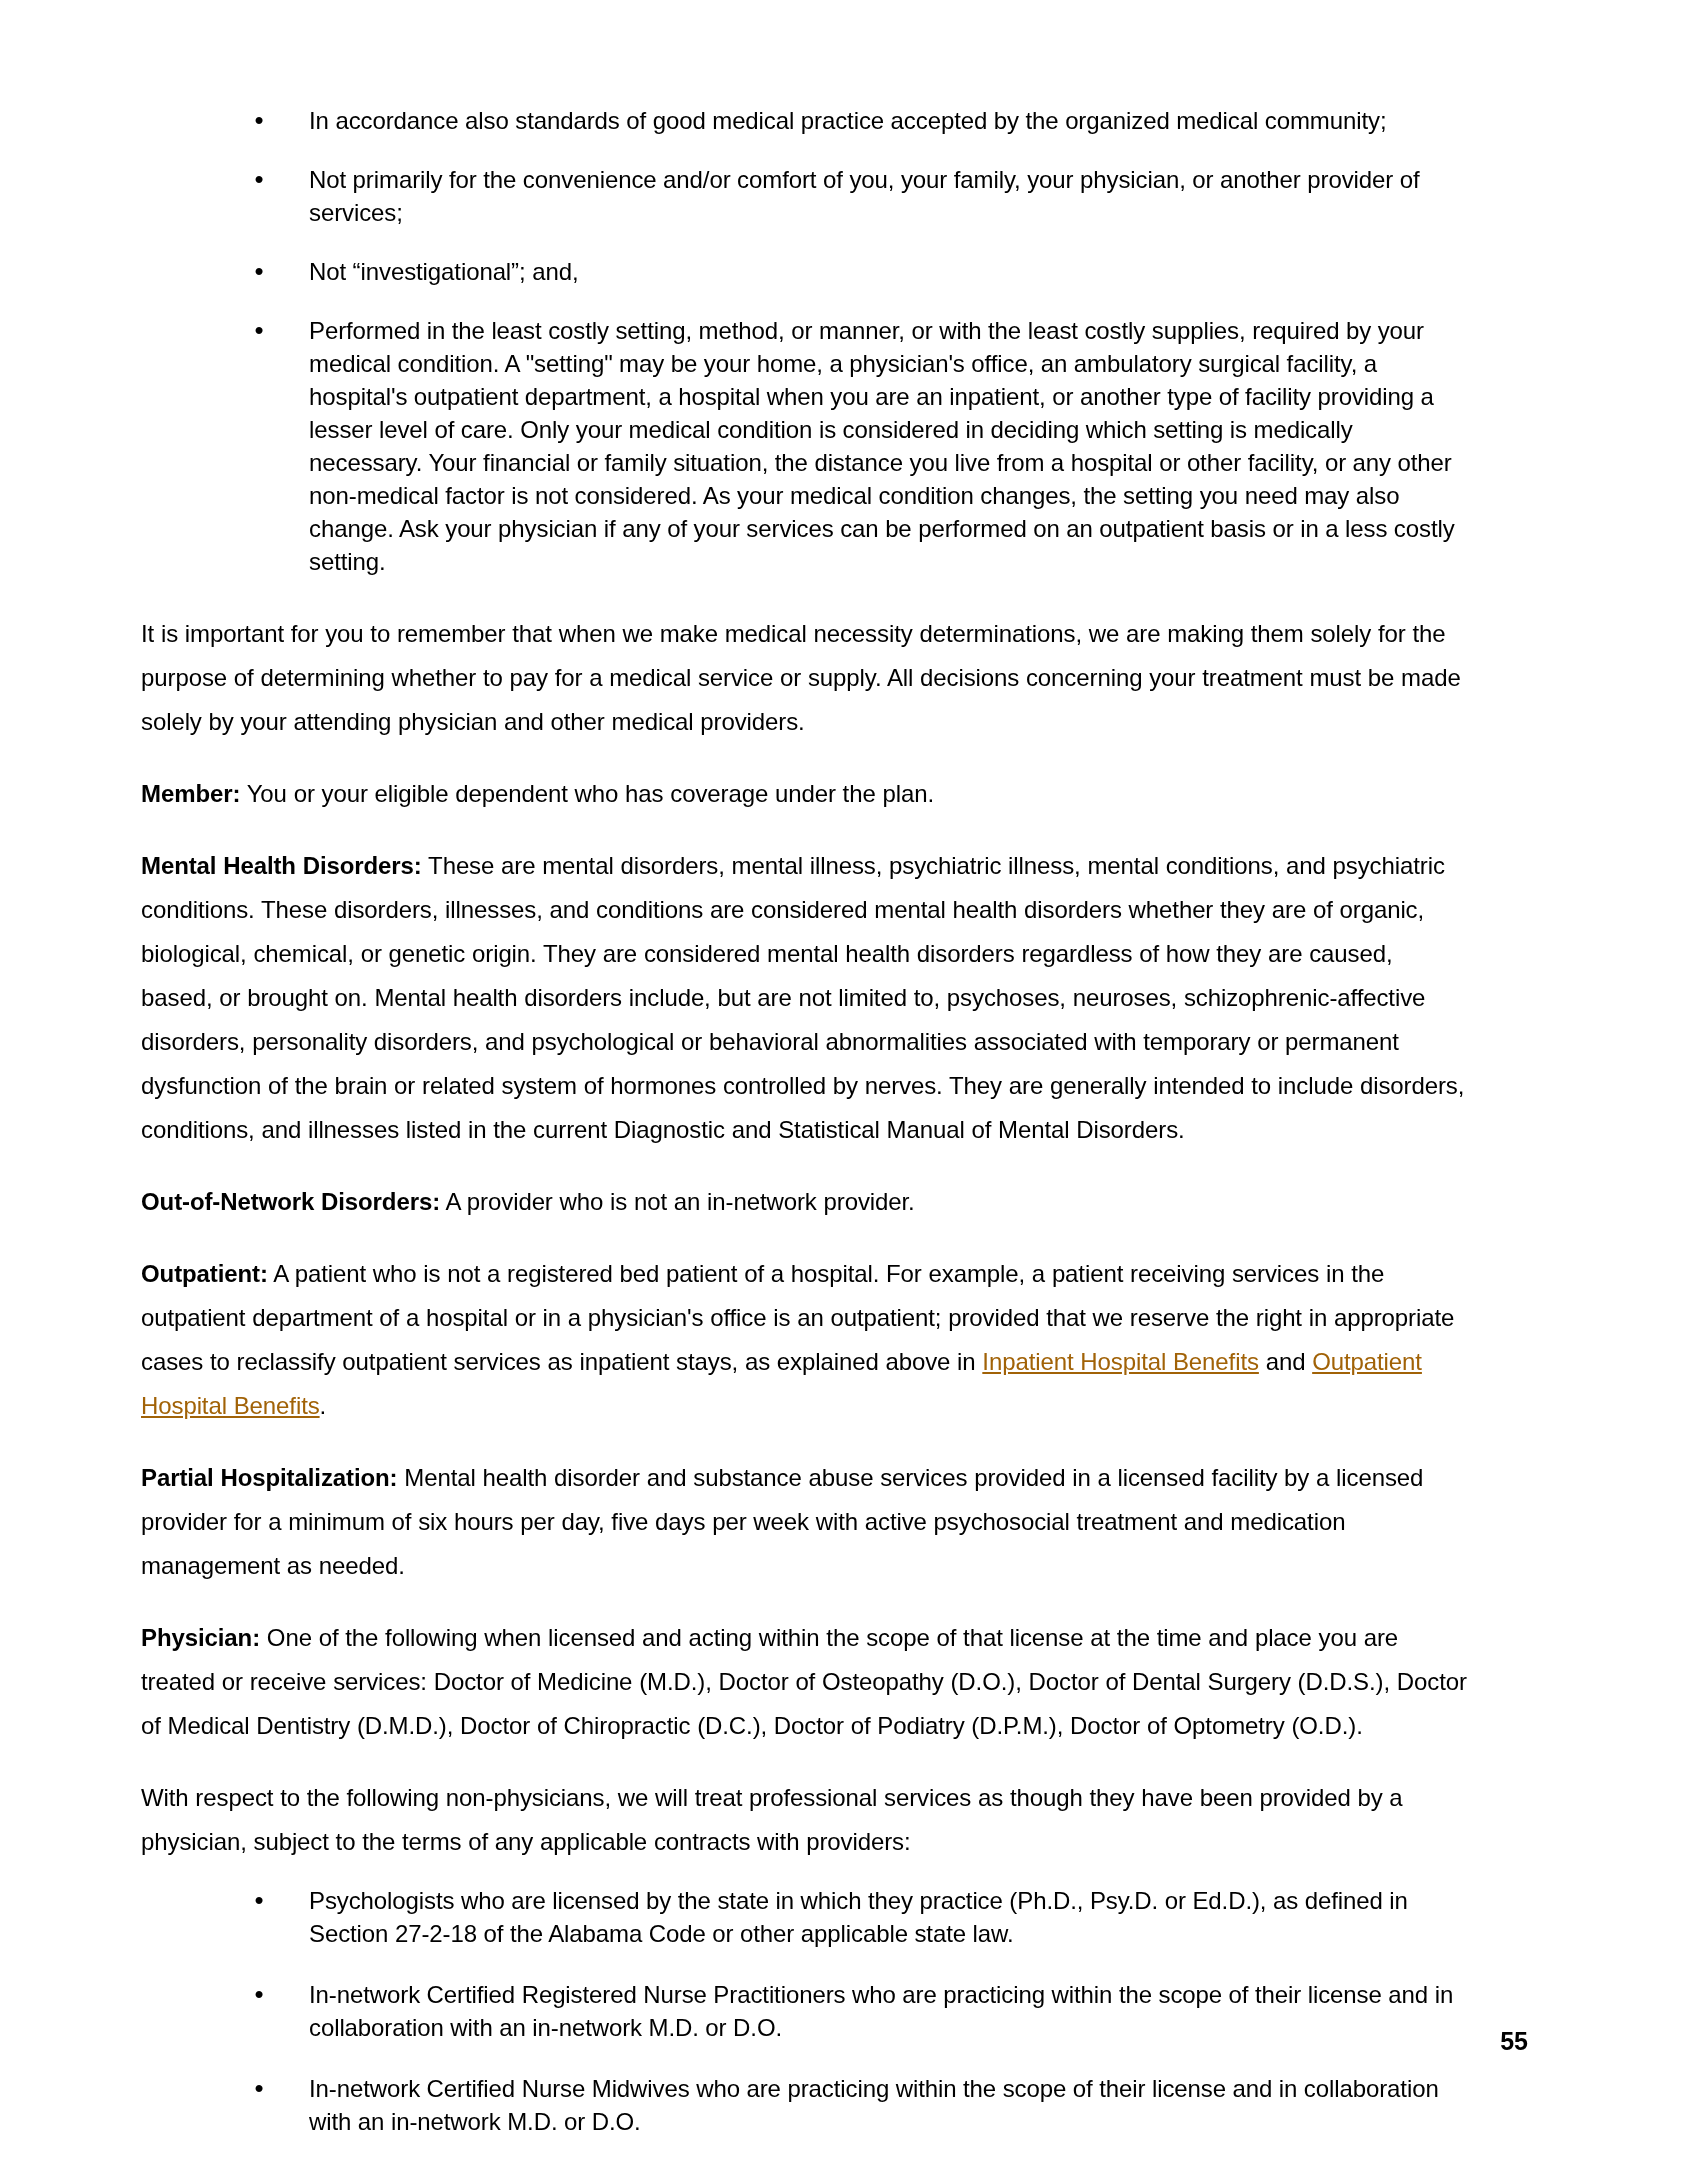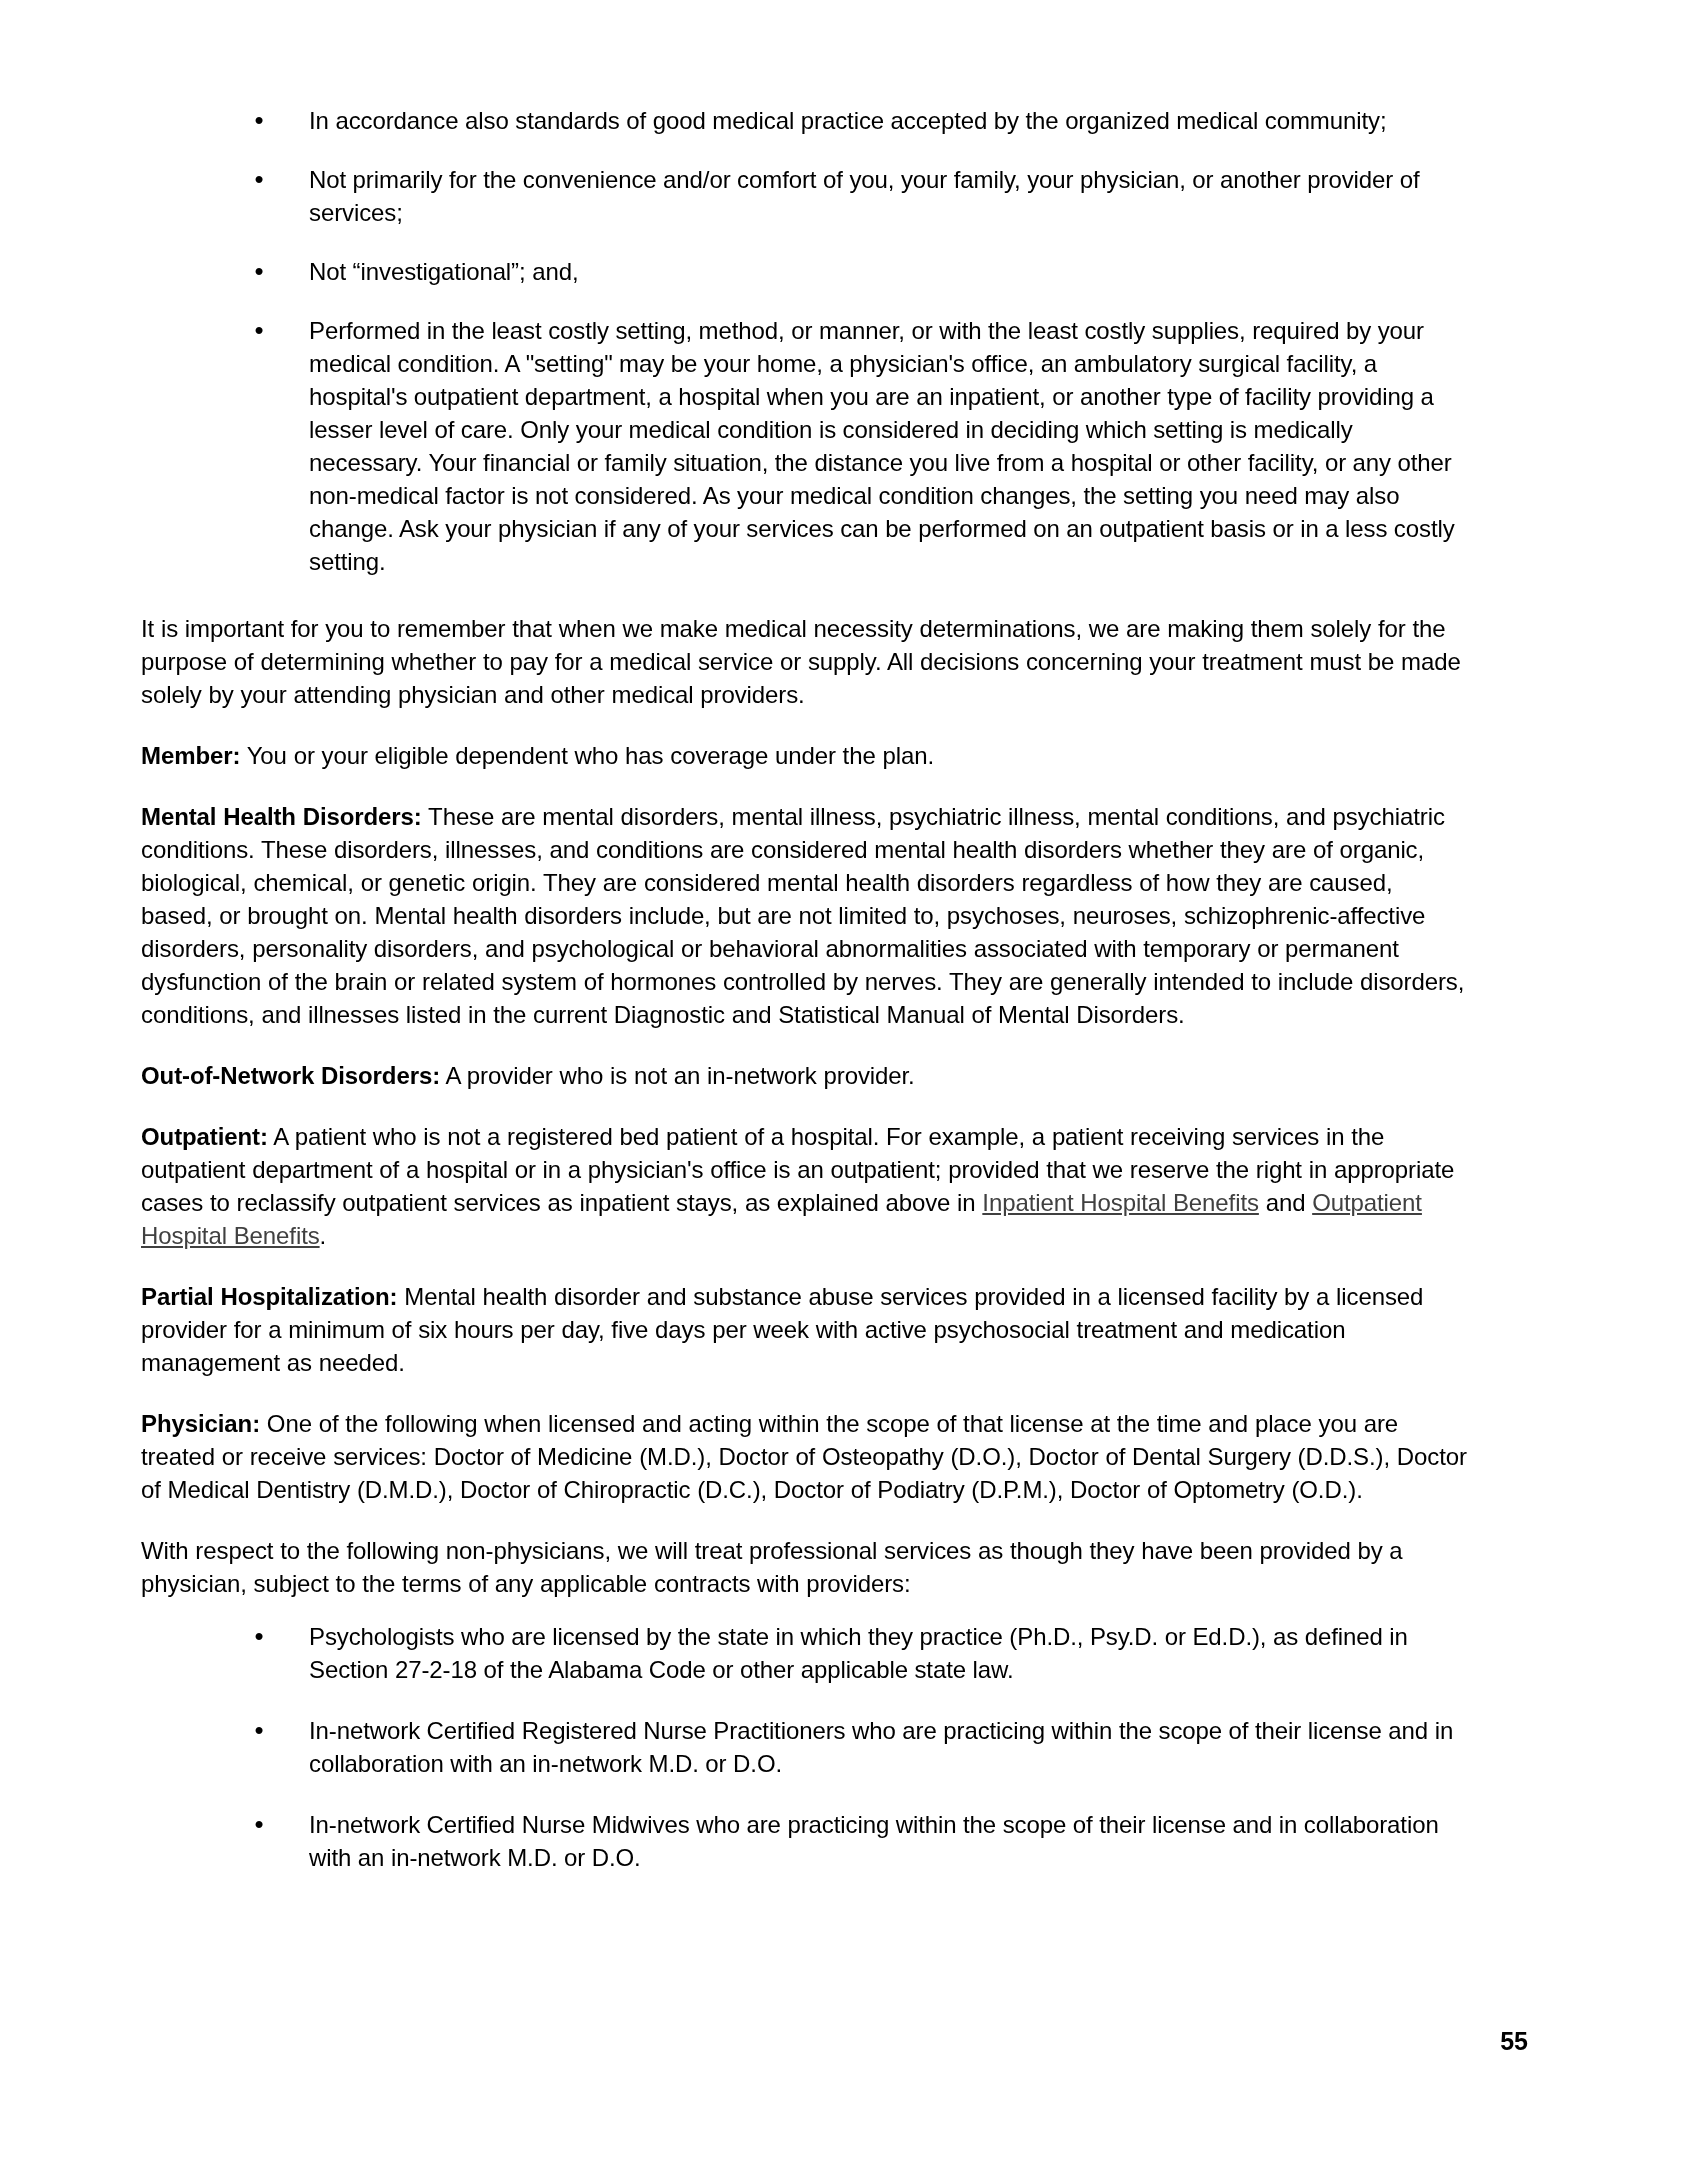--- a/index.html
+++ b/index.html
@@ -20,35 +20,35 @@
   }
   .content {
     position: absolute;
     left: 141px;
     top: 104px;
     width: 1327px;
   }
   p.body {
     margin: 0 0 28px 0;
     font-size: 24px;
-    line-height: 33px;
+    line-height: 44px;
     text-align: left;
     letter-spacing: -0.1px;
     word-spacing: 0.2px;
   }
   p.body.tight {
     margin-bottom: 20px;
   }
   .term {
     font-weight: bold;
     text-align: right;
   }
   a.doclink,
   .doclink {
-    color: #404040;
+    color: #a16207;
     text-decoration: underline;
   }
   ul.bullets {
     list-style: none;
     margin: 0 0 22px 0;
     padding: 0;
   }
   ul.bullets li {
     position: relative;
     margin: 0 0 26px 0;

